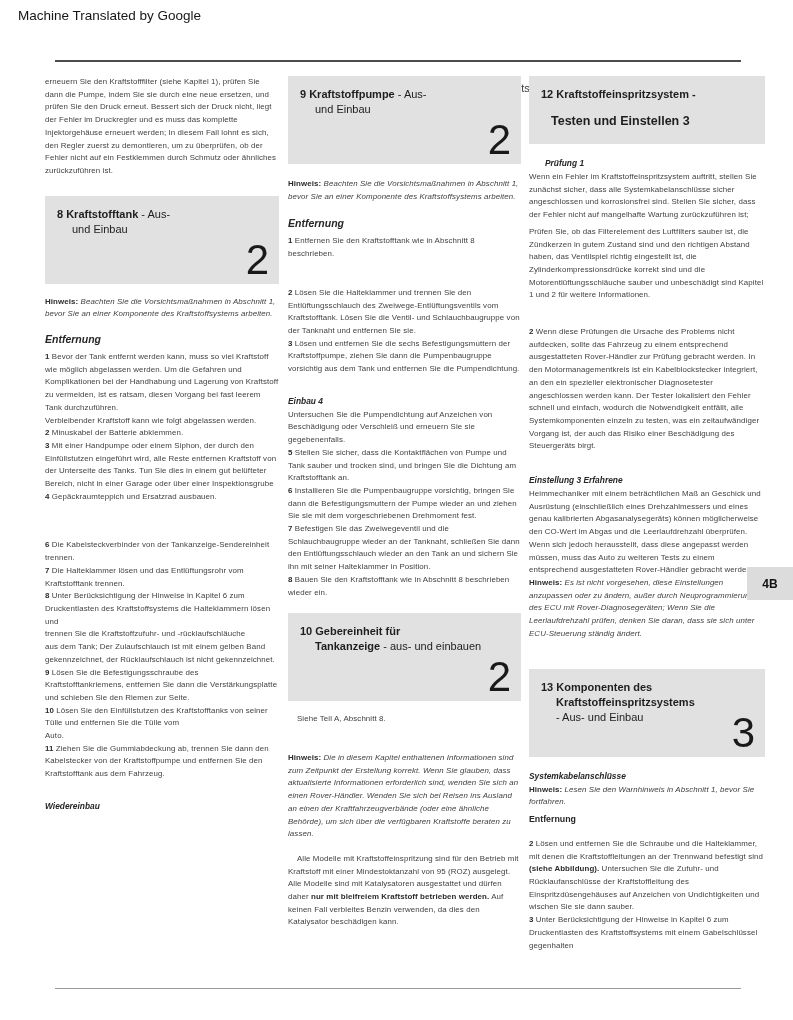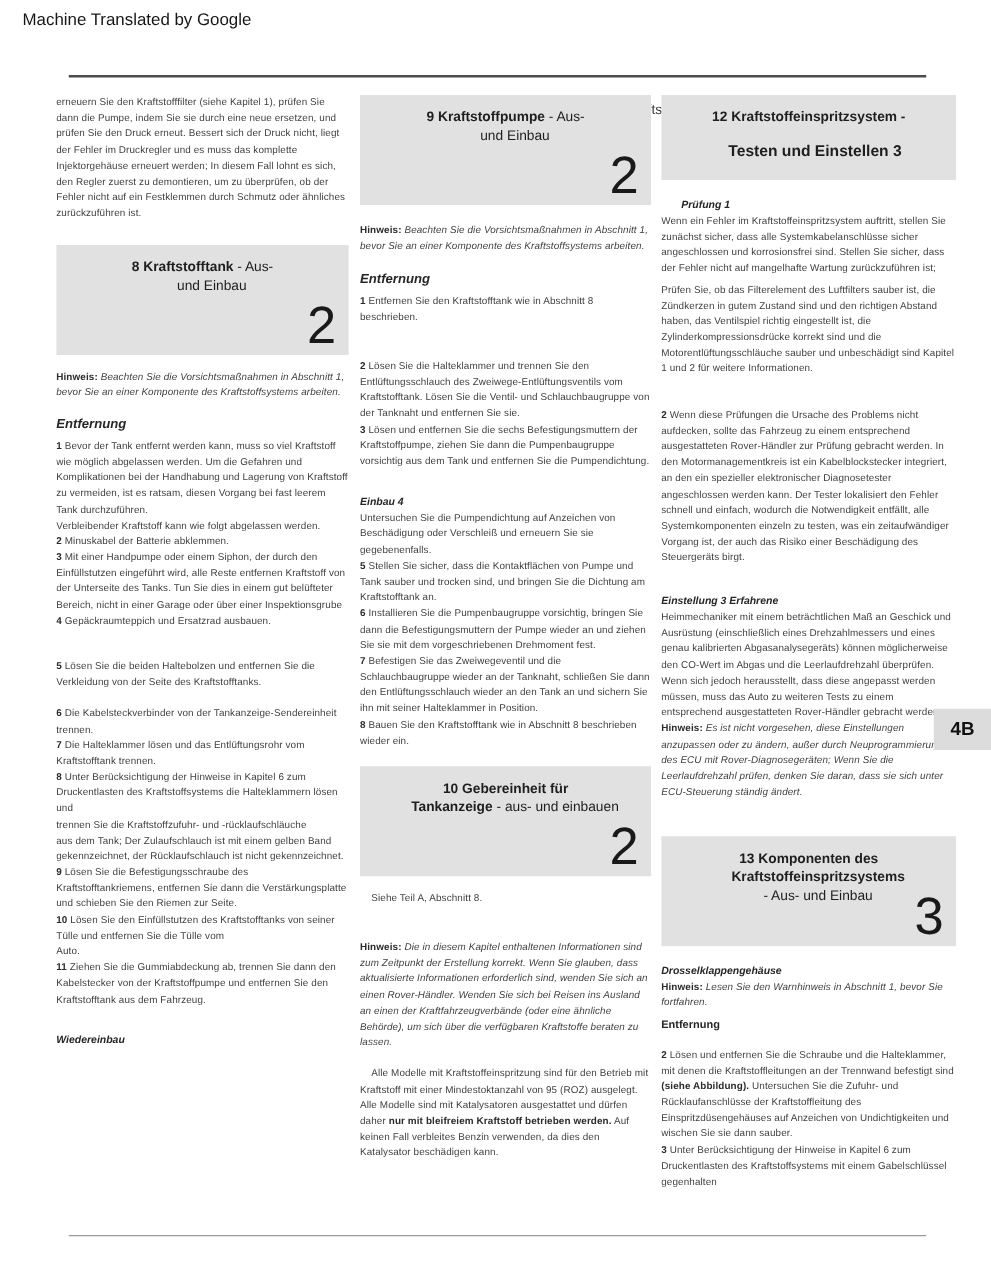--- a/index.html
+++ b/index.html
@@ -6,36 +6,36 @@
   body{
     width:793px;height:1020px;position:relative;background:#ffffff;
     font-family:"Liberation Sans",sans-serif;color:#3f3f3f;overflow:hidden;
   }
   .watermark{position:absolute;left:18px;top:8px;font-size:13.5px;color:#161616;}
   .header-title{position:absolute;right:52px;top:36px;font-size:11px;color:#3a3a3a;margin-top:46px;}
   .toprule{position:absolute;left:55px;right:52px;top:60px;height:2px;background:#4c4c4c;}
   .botrule{position:absolute;left:55px;right:52px;top:988px;height:1px;background:#9a9a9a;}
   .sidetab{
     position:absolute;right:0;top:567px;width:46px;height:33px;background:#dcdcdc;
-    font-size:15px;font-weight:bold;color:#111;display:flex;align-items:center;justify-content:center;
+    font-size:12px;font-weight:bold;color:#111;display:flex;align-items:center;justify-content:center;
   }
   .col{position:absolute;top:76px;height:908px;overflow:hidden;}
   #col0{left:45px;width:234px;}
   #col1{left:288px;width:233px;}
   #col2{left:529px;width:236px;}
   .p{font-size:7.9px;line-height:12.7px;color:#3f3f3f;letter-spacing:0.1px;}
   .p b{color:#2b2b2b;}
   .findent{text-indent:9px;}
   .h{color:#262626;}
   .h.large-bi{font-size:10.5px;font-weight:bold;font-style:italic;margin:2px 0 6px;}
   .h.small-bi{font-size:8.4px;font-weight:bold;font-style:italic;margin:0 0 3px;}
   .h.small-b{font-size:8.8px;font-weight:bold;margin:5px 0 4px;}
   .secbox{position:relative;background:#e1e1e1;padding:11px 12px 9px;color:#1e1e1e;}
   .secbox.tall{min-height:68px;}
-  .boxline{font-size:11px;line-height:15px;text-align:center;}
+  .boxline{font-size:11px;line-height:15px;}
   .boxline.ind{padding-left:15px;}
   .boxline.lg{font-size:12.5px;margin:12px 0 6px;padding-left:10px;font-weight:bold;}
   .bignum{position:absolute;right:10px;bottom:2px;font-size:42px;line-height:44px;font-weight:400;color:#191919;}
   .gap{width:100%;}
 </style>
 </head>
 <body>
 
 <div class="watermark">Machine Translated by Google</div>
 <div class="header-title">Kraftstoffsystem - Kraftstoffeinspritzmotoren 4B•5</div>
@@ -48,21 +48,20 @@
       <div class="boxline"><b>8 Kraftstofftank</b><span> - Aus-</span></div>
       <div class="boxline ind"><span>und Einbau</span></div>
       <div class="bignum">2</div>
     </div>
     <div class="gap" style="height: 12px;"></div>
     <div class="p"><b>Hinweis: </b><span style="font-style: italic;">Beachten Sie die Vorsichtsmaßnahmen in Abschnitt 1, bevor Sie an einer Komponente des Kraftstoffsystems arbeiten.</span></div>
     <div class="gap" style="height: 10px;"></div>
     <div class="h large-bi"><b style="font-style: italic;">Entfernung</b></div>
     <div class="p"><b>1</b><span> Bevor der Tank entfernt werden kann, muss so viel Kraftstoff wie möglich abgelassen werden. Um die Gefahren und Komplikationen bei der Handhabung und Lagerung von Kraftstoff zu vermeiden, ist es ratsam, diesen Vorgang bei fast leerem Tank durchzuführen.</span><br><span>Verbleibender Kraftstoff kann wie folgt abgelassen werden.</span><br><span></span><b>2</b><span> Minuskabel der Batterie abklemmen.</span><br><span></span><b>3</b><span> Mit einer Handpumpe oder einem Siphon, der durch den Einfüllstutzen eingeführt wird, alle Reste entfernen Kraftstoff von der Unterseite des Tanks. Tun Sie dies in einem gut belüfteter Bereich, nicht in einer Garage oder über einer Inspektionsgrube </span><b>4</b><span> Gepäckraumteppich und Ersatzrad ausbauen.</span></div>
     <div class="gap" style="height: 24px;"></div>
-    <div class="p"><b>5</b><span> Lösen Sie die beiden Haltebolzen und entfernen Sie die Verkleidung von der Seite des Kraftstofftanks.</span></div>
     <div class="gap" style="height: 12px;"></div>
     <div class="p"><b>6</b><span> Die Kabelsteckverbinder von der Tankanzeige-Sendereinheit trennen.</span><br><span></span><b>7</b><span> Die Halteklammer lösen und das Entlüftungsrohr vom Kraftstofftank trennen.</span><br><span></span><b>8</b><span> Unter Berücksichtigung der Hinweise in Kapitel 6 zum Druckentlasten des Kraftstoffsystems die Halteklammern lösen und</span><br><span>trennen Sie die Kraftstoffzufuhr- und -rücklaufschläuche</span><br><span>aus dem Tank; Der Zulaufschlauch ist mit einem gelben Band gekennzeichnet, der Rücklaufschlauch ist nicht gekennzeichnet.</span><br><span></span><b>9</b><span> Lösen Sie die Befestigungsschraube des Kraftstofftankriemens, entfernen Sie dann die Verstärkungsplatte und schieben Sie den Riemen zur Seite.</span><br><span></span><b>10</b><span> Lösen Sie den Einfüllstutzen des Kraftstofftanks von seiner</span><br><span>Tülle und entfernen Sie die Tülle vom</span><br><span>Auto.</span><br><span></span><b>11</b><span> Ziehen Sie die Gummiabdeckung ab, trennen Sie dann den Kabelstecker von der Kraftstoffpumpe und entfernen Sie den Kraftstofftank aus dem Fahrzeug.</span></div>
     <div class="gap" style="height: 20px;"></div>
     <div class="h small-bi"><b style="font-style: italic;">Wiedereinbau</b></div>
   </div>
 <div class="col" id="col1">
     <div class="secbox tall">
       <div class="boxline"><b>9 Kraftstoffpumpe</b><span> - Aus-</span></div>
       <div class="boxline ind"><span>und Einbau</span></div>
       <div class="bignum">2</div>
@@ -108,21 +107,21 @@
     <div class="h small-bi"><b style="font-style: italic;">Einstellung </b><b>3</b><span> Erfahrene</span></div>
     <div class="p"><span>Heimmechaniker mit einem beträchtlichen Maß an Geschick und Ausrüstung (einschließlich eines Drehzahlmessers und eines genau kalibrierten Abgasanalysegeräts) können möglicherweise den CO-Wert im Abgas und die Leerlaufdrehzahl überprüfen.</span><br><span>Wenn sich jedoch herausstellt, dass diese angepasst werden müssen, muss das Auto zu weiteren Tests zu einem entsprechend ausgestatteten Rover-Händler gebracht werden. </span><b>Hinweis:</b><span style="font-style: italic;"> Es ist nicht vorgesehen, diese Einstellungen anzupassen oder zu ändern, außer durch Neuprogrammierung des ECU mit Rover-Diagnosegeräten; Wenn Sie die Leerlaufdrehzahl prüfen, denken Sie daran, dass sie sich unter ECU-Steuerung ständig ändert.</span></div>
     <div class="gap" style="height: 28px;"></div>
     <div class="secbox tall">
       <div class="boxline"><b>13 Komponenten des</b></div>
       <div class="boxline ind"><b>Kraftstoffeinspritzsystems</b></div>
       <div class="boxline ind"><span>- Aus- und Einbau</span></div>
       <div class="bignum">3</div>
     </div>
     <div class="gap" style="height: 14px;"></div>
-    <div class="h small-bi"><b style="font-style: italic;">Drosselklappengehäuse</b></div>
+    <div class="h small-bi"><b style="font-style: italic;">Systemkabelanschlüsse</b></div>
     <div class="p"><b>Hinweis: </b><span style="font-style: italic;">Lesen Sie den Warnhinweis in Abschnitt 1, bevor Sie fortfahren.</span></div>
     <div class="h small-b"><b>Entfernung</b></div>
     <div class="gap" style="height: 10px;"></div>
     <div class="p"><b>2</b><span> Lösen und entfernen Sie die Schraube und die Halteklammer, mit denen die Kraftstoffleitungen an der Trennwand befestigt sind </span><b>(siehe Abbildung).</b><span> Untersuchen Sie die Zufuhr- und Rücklaufanschlüsse der Kraftstoffleitung des Einspritzdüsengehäuses auf Anzeichen von Undichtigkeiten und wischen Sie sie dann sauber.</span><br><span></span><b>3</b><span> Unter Berücksichtigung der Hinweise in Kapitel 6 zum Druckentlasten des Kraftstoffsystems mit einem Gabelschlüssel gegenhalten</span></div>
   </div>
 
 <div class="sidetab">4B</div>
 <div class="botrule"></div>
 
 </body></html>

